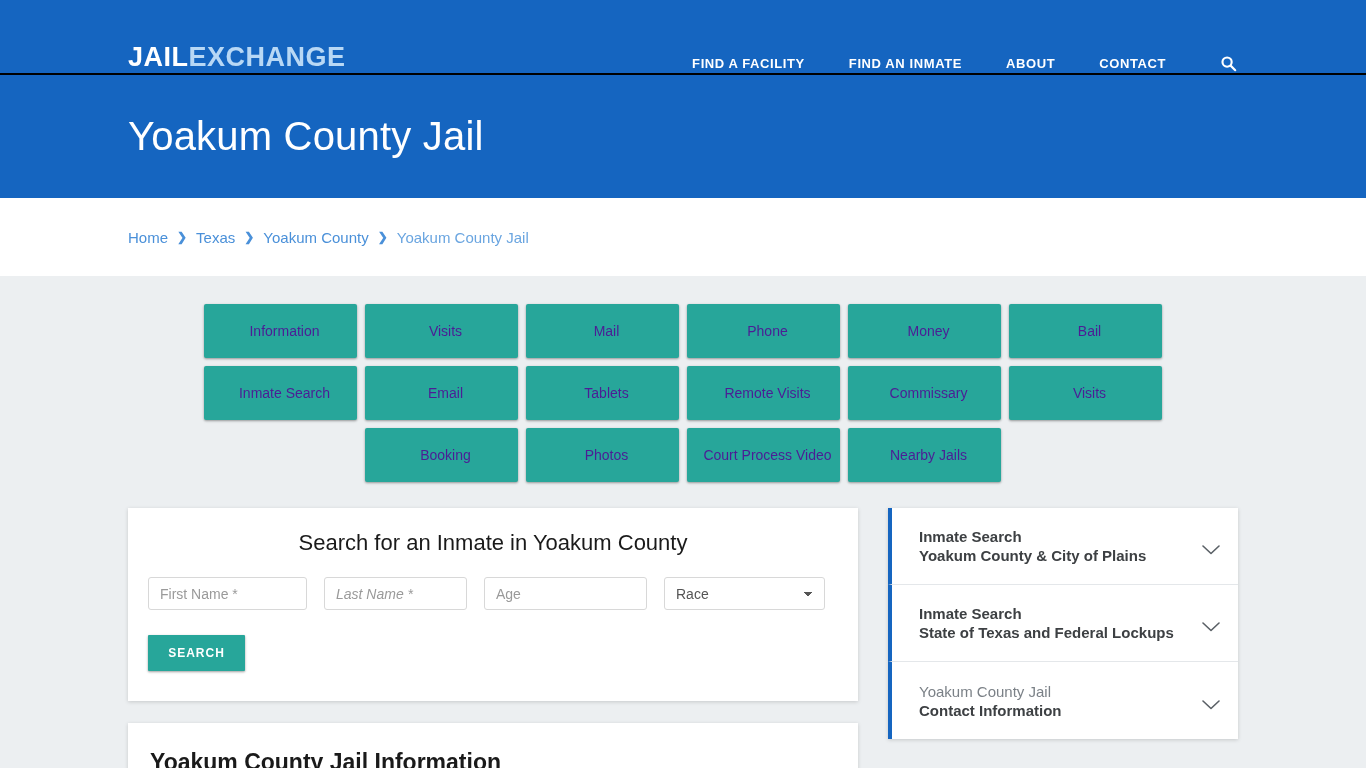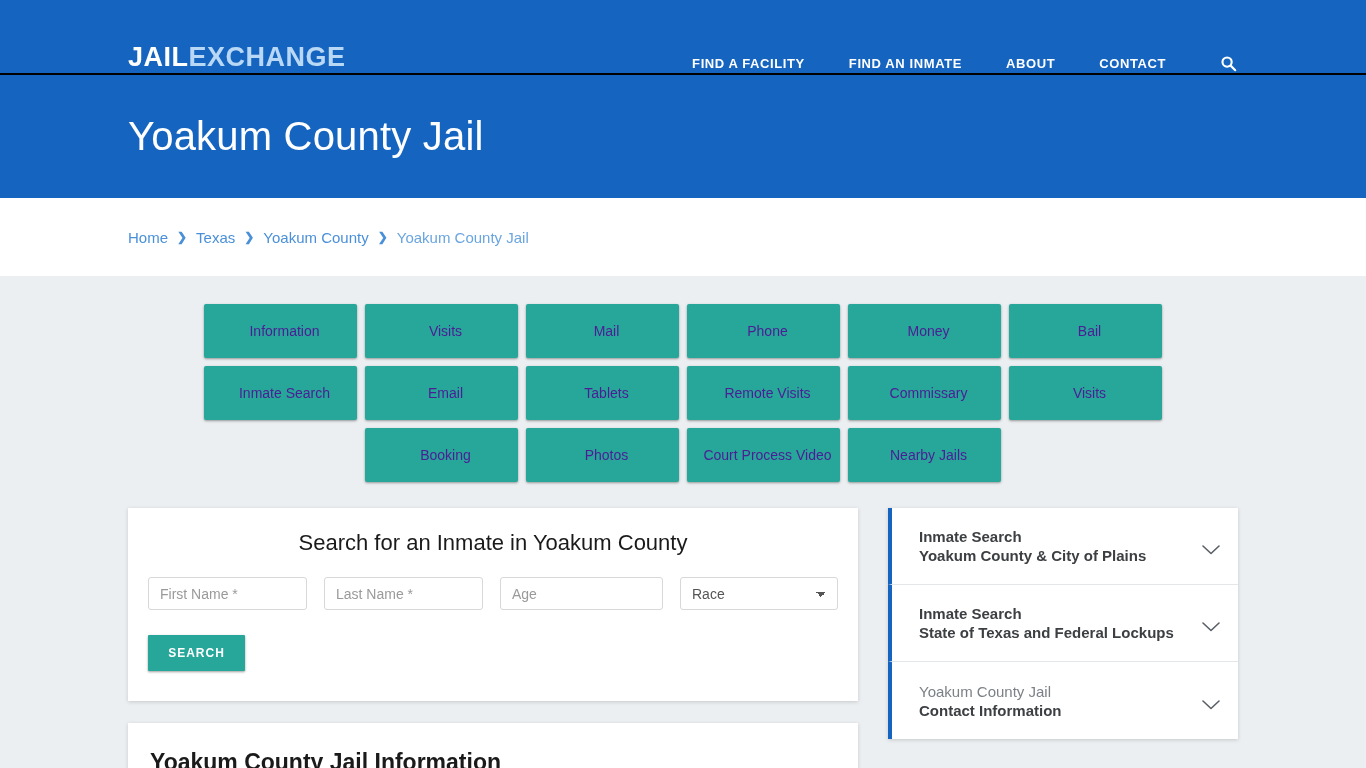--- a/index.html
+++ b/index.html
@@ -159,21 +159,21 @@
     border-radius: 3px;
     padding: 0 11px;
     font-size: 14px;
     color: #555;
     background: #fff;
     font-family: "Liberation Sans", sans-serif;
     outline: none;
   }
   .field::placeholder { color: #9a9a9a; }
   .f-first { width: 159px; }
-  .f-last  { width: 159px; }
+  .f-last  { width: 143px; font-style: italic; }
   .f-age   { width: 163px; }
   .f-race  {
     width: 161px;
     appearance: none;
     -webkit-appearance: none;
     background-image:
       linear-gradient(45deg, transparent 50%, #555 50%),
       linear-gradient(135deg, #555 50%, transparent 50%);
     background-position: calc(100% - 16px) 14px, calc(100% - 11px) 14px;
     background-size: 5px 5px, 5px 5px;

